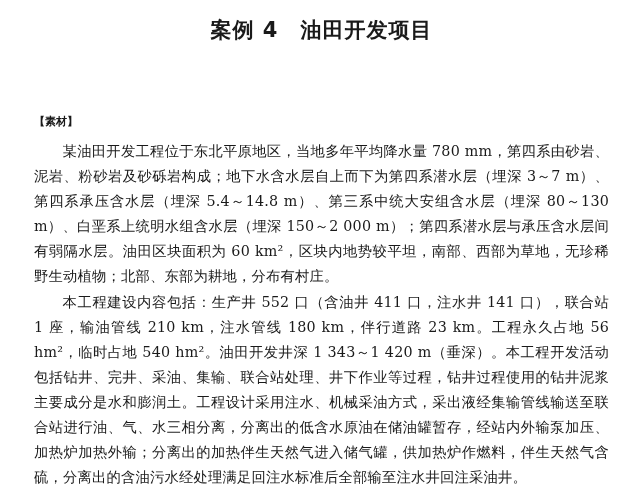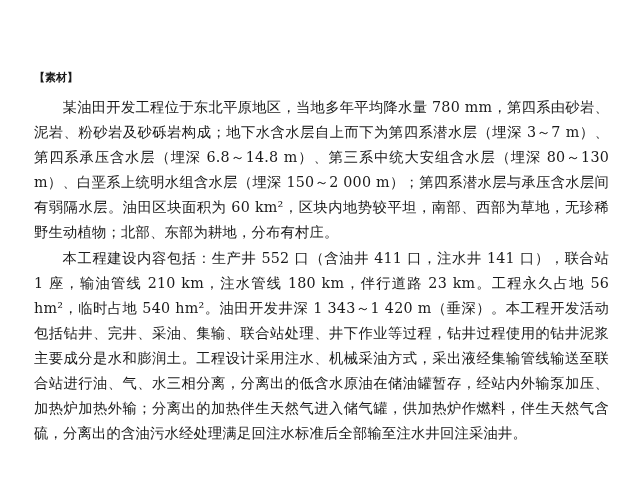--- a/index.html
+++ b/index.html
@@ -52,19 +52,22 @@
   }
   .para + .para {
     margin-top: 1px;
   }
 </style>
 </head>
 <body>
 
 <div class="page">
 
+  <h1 class="doc-title">
+    <span>案例 4</span><span class="title-gap"></span><span>油田开发项目</span>
+  </h1>
 
   <div class="section-head">【素材】</div>
 
-  <p class="para">某油田开发工程位于东北平原地区，当地多年平均降水量 780 mm，第四系由砂岩、泥岩、粉砂岩及砂砾岩构成；地下水含水层自上而下为第四系潜水层（埋深 3～7 m）、第四系承压含水层（埋深 6.8～14.8 m）、第三系中统大安组含水层（埋深 80～130 m）、白垩系上统明水组含水层（埋深 150～2 000 m）；第四系潜水层与承压含水层间有弱隔水层。油田区块面积为 60 km²，区块内地势较平坦，南部、西部为草地，无珍稀野生动植物；北部、东部为耕地，分布有村庄。</p>
+  <p class="para">某油田开发工程位于东北平原地区，当地多年平均降水量 780 mm，第四系由砂岩、泥岩、粉砂岩及砂砾岩构成；地下水含水层自上而下为第四系潜水层（埋深 3～7 m）、第四系承压含水层（埋深 5.4～14.8 m）、第三系中统大安组含水层（埋深 80～130 m）、白垩系上统明水组含水层（埋深 150～2 000 m）；第四系潜水层与承压含水层间有弱隔水层。油田区块面积为 60 km²，区块内地势较平坦，南部、西部为草地，无珍稀野生动植物；北部、东部为耕地，分布有村庄。</p>
   <p class="para">本工程建设内容包括：生产井 552 口（含油井 411 口，注水井 141 口），联合站 1 座，输油管线 210 km，注水管线 180 km，伴行道路 23 km。工程永久占地 56 hm²，临时占地 540 hm²。油田开发井深 1 343～1 420 m（垂深）。本工程开发活动包括钻井、完井、采油、集输、联合站处理、井下作业等过程，钻井过程使用的钻井泥浆主要成分是水和膨润土。工程设计采用注水、机械采油方式，采出液经集输管线输送至联合站进行油、气、水三相分离，分离出的低含水原油在储油罐暂存，经站内外输泵加压、加热炉加热外输；分离出的加热伴生天然气进入储气罐，供加热炉作燃料，伴生天然气含硫，分离出的含油污水经处理满足回注水标准后全部输至注水井回注采油井。</p>
 
 </div>
 
 </body></html>

